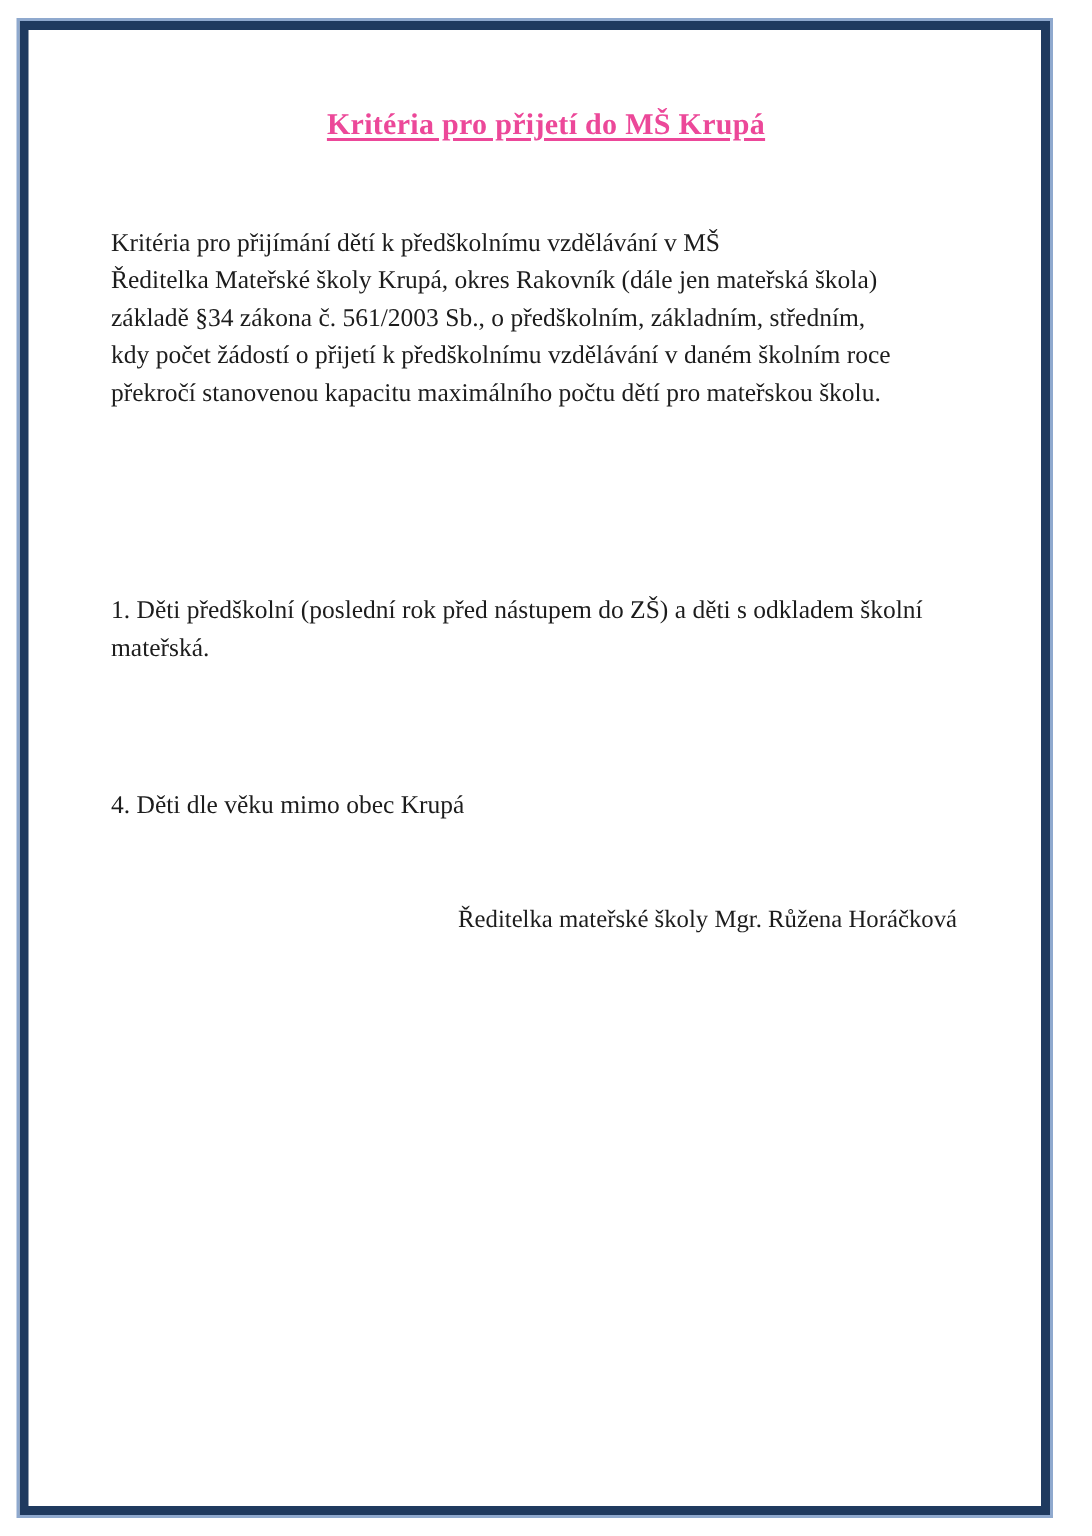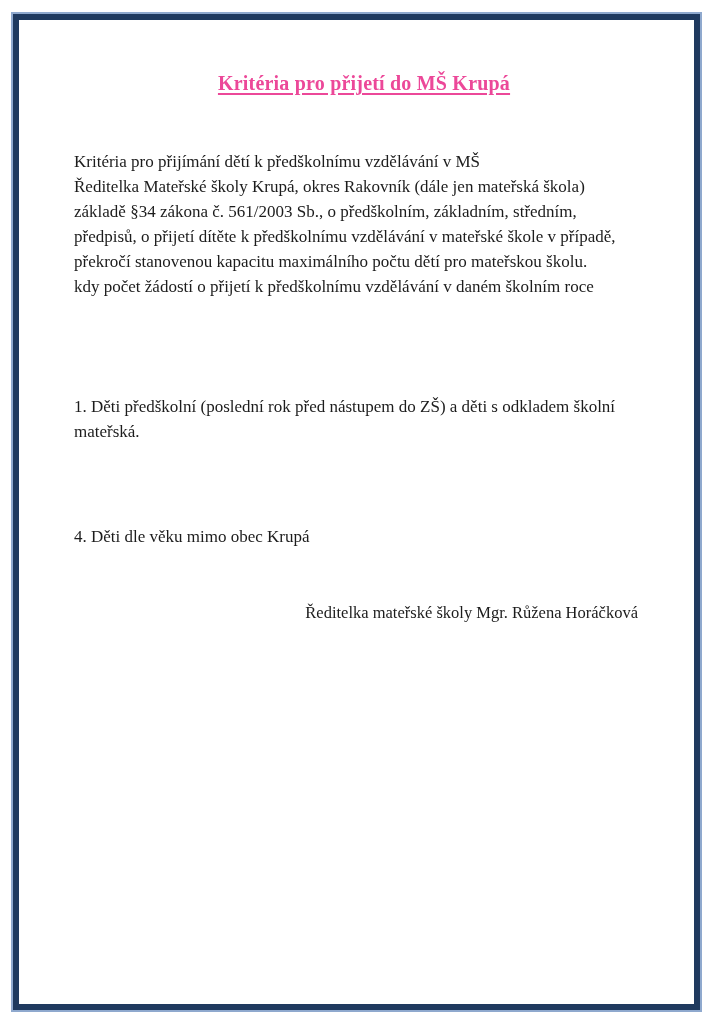--- a/index.html
+++ b/index.html
@@ -75,23 +75,22 @@
   <div class="frame"></div>
 
   <div class="doc-title">
     <span class="underlined">Kritéria pro přijetí do MŠ Krupá</span>
   </div>
 
   <div class="intro">
     <div>Kritéria pro přijímání dětí k předškolnímu vzdělávání v MŠ</div>
     <div>Ředitelka Mateřské školy Krupá, okres Rakovník (dále jen mateřská škola)</div>
     <div>základě §34 zákona č. 561/2003 Sb., o předškolním, základním, středním,</div>
-    <div>předpisů, o přijetí dítěte k předškolnímu vzdělávání v mateřské škole v případě,</div>
+    <div>kdy počet žádostí o přijetí k předškolnímu vzdělávání v daném školním roce</div>
     <div>překročí stanovenou kapacitu maximálního počtu dětí pro mateřskou školu.</div>
-    <div>kdy počet žádostí o přijetí k předškolnímu vzdělávání v daném školním roce</div>
   </div>
 
   <div class="criteria-item c1">
     <div>1. Děti předškolní (poslední rok před nástupem do ZŠ) a děti s odkladem školní</div>
     <div>mateřská.</div>
   </div>
 
 
 
   <div class="criteria-item c4">

